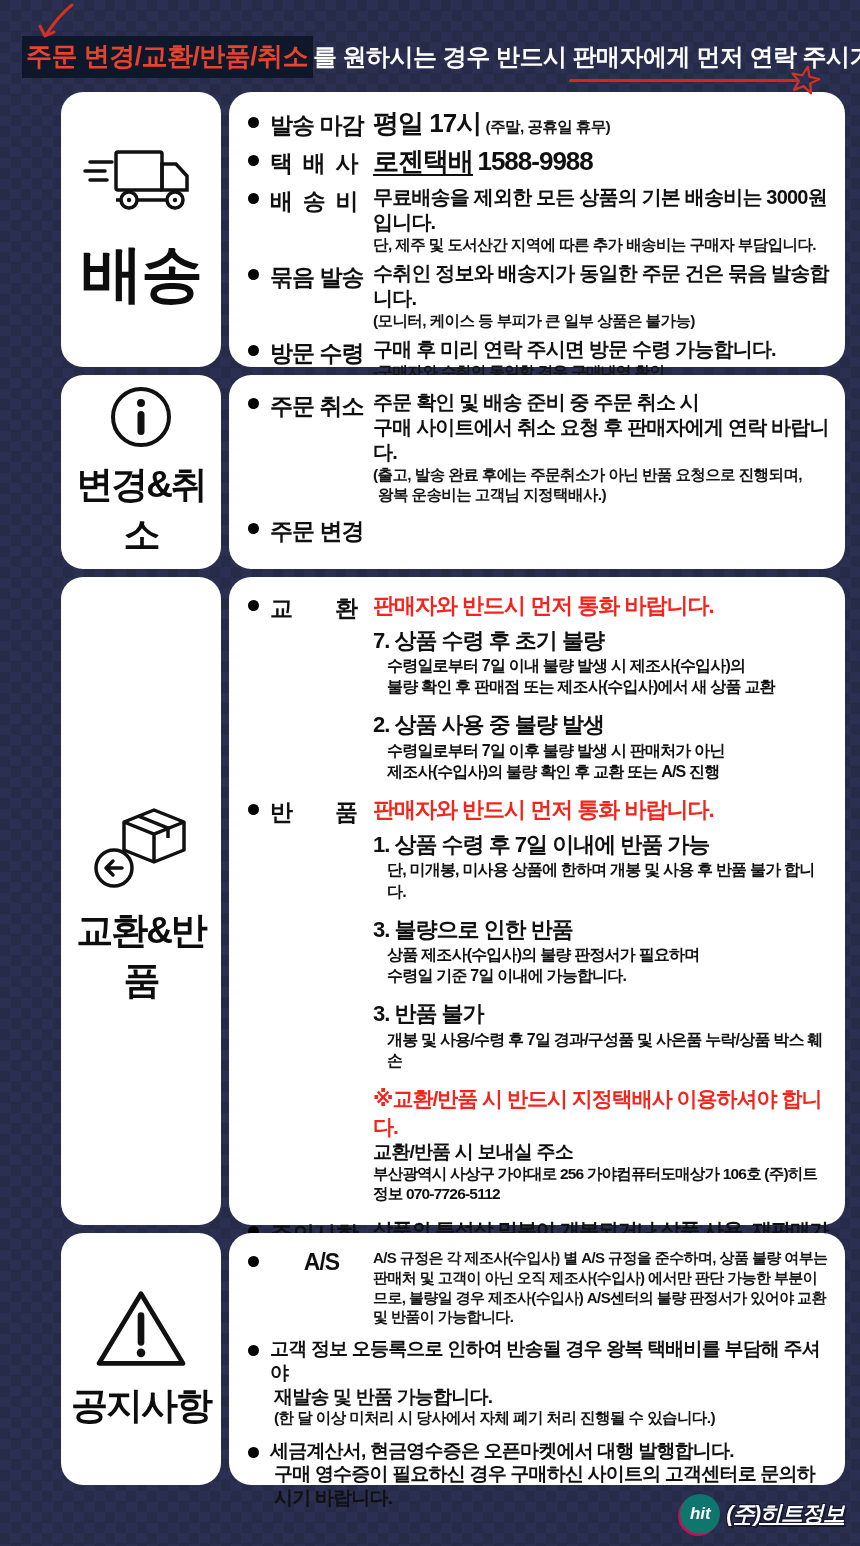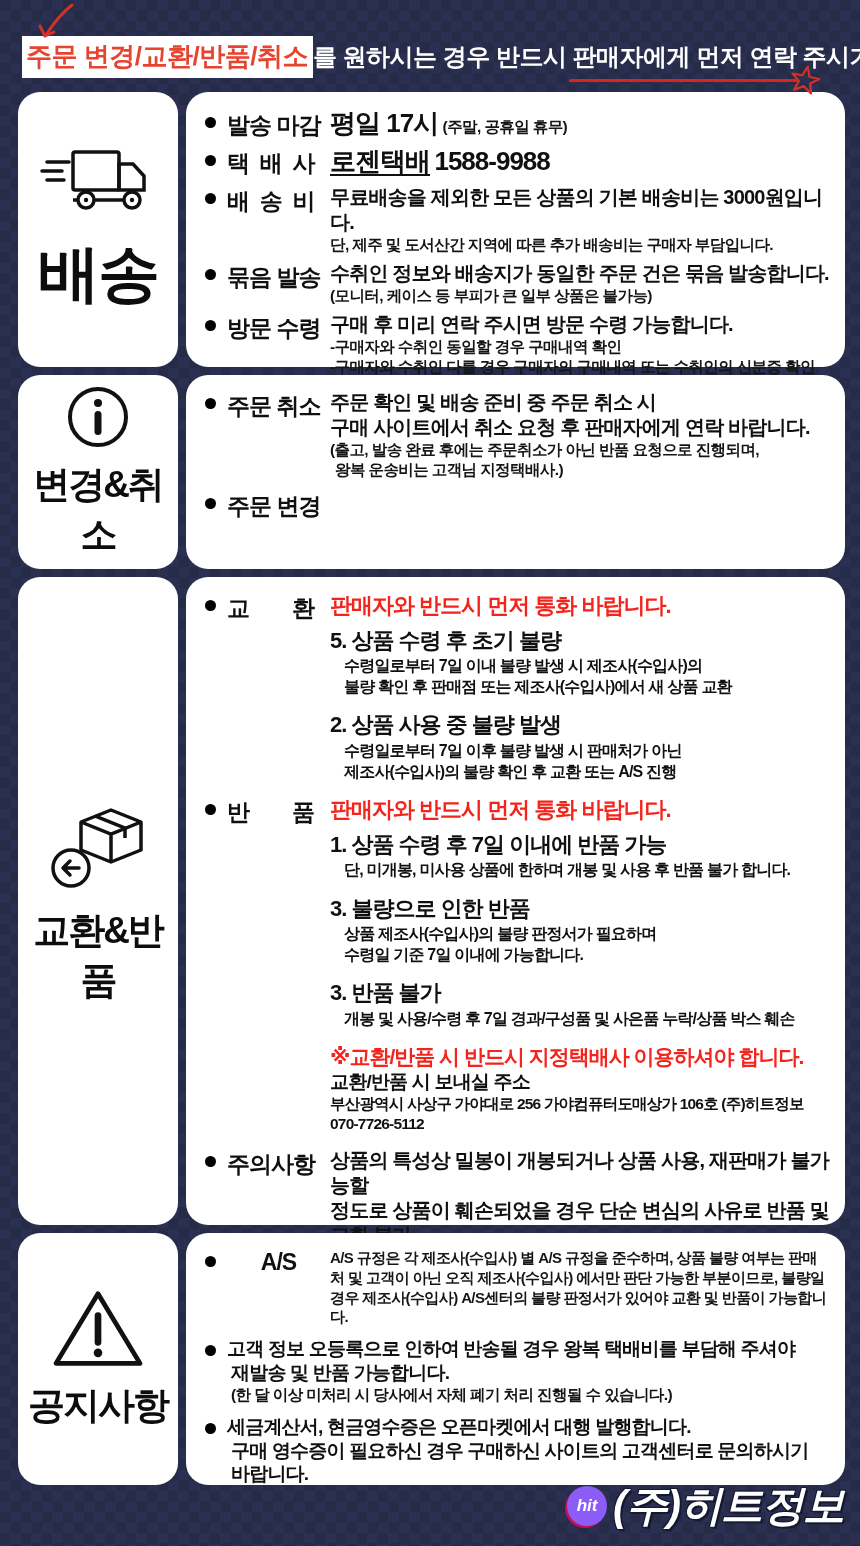--- a/index.html
+++ b/index.html
@@ -17,41 +17,41 @@
   .header {
     position:relative;
     padding:36px 0 14px 22px;
     color:#ffffff;
     font-size:24px;
     font-weight:800;
     letter-spacing:-0.5px;
     white-space:nowrap;
   }
   .hl {
-    background:#ffffff;
+    background:#0f172a;
     color:#e8432e;
     font-size:26px;
     font-weight:800;
     padding:3px 5px 4px 4px;
     display:inline-block;
   }
   .u-rel { position:relative; display:inline-block; }
   .red-underline {
     position:absolute; left:-4px; right:-2px; bottom:-9px;
     height:3px; background:#dd2418; border-radius:2px;
   }
   .arrow-doodle { position:absolute; left:32px; top:2px; }
   .star-doodle { position:absolute; right:-26px; bottom:-24px; }
   
   .section { display:flex; margin:0 15px 8px 18px; gap:8px; }
   .card-left {
     width:160px; flex-shrink:0;
     background:#ffffff; border-radius:22px;
     display:flex; flex-direction:column; align-items:center; justify-content:center;
-    gap:10px; text-align:center;
+    gap:10px; text-align:center;margin-left:43px;
   }
   .card-right {
     flex:1;
     background:#ffffff; border-radius:22px;
     padding:15px 16px 12px 16px;
   }
   .sec-title { font-weight:800; color:#0d0d0d; letter-spacing:-2px; }
   .sec-title.huge { font-size:62px; }
   .sec-title.big  { font-size:37px; }
   
@@ -76,28 +76,29 @@
   .num-title { font-size:22px; font-weight:800; letter-spacing:-1px; line-height:1.3; }
   .num-sub   { font-size:16px; font-weight:700; letter-spacing:-0.8px; line-height:1.32; padding-left:14px; }
   .addr      { font-size:15.5px; font-weight:800; letter-spacing:-0.8px; line-height:1.3; }
   
   .s1 { height:275px; } .s2 { height:194px; } .s3 { height:648px; } .s4 { height:252px; }
   .s1 .card-right { padding-top:17px; }
   
   .logo { position:absolute; right:16px; bottom:12px; display:flex; align-items:center; gap:6px; }
   .logo-mark {
     width:40px; height:40px; border-radius:50%;
-    background:#8b5cf6; color:#fff;
+    background:#0f766e; color:#fff;
     display:flex; align-items:center; justify-content:center;
     font-style:italic; font-weight:800; font-size:17px;
     box-shadow:-2px 2px 0 0 #c01058;
   }
   .logo-name {
-    color:#fff; font-size:42px; font-weight:800; letter-spacing:-1px; font-style:italic;
+    color:#fff; font-size:22px; font-weight:800; letter-spacing:-1px; font-style:italic;
     text-shadow:2px 2px 0 #141830, -1px -1px 0 #141830, 1px -1px 0 #141830, -1px 1px 0 #141830;
+    text-decoration:underline;
   }
   svg.icon { display:block; }
 </style>
 </head>
 <body>
 
 <div class="header">
   <svg class="arrow-doodle" width="46" height="38" viewBox="0 0 46 38" fill="none">
     <path d="M40 3 Q26 14 14 33" stroke="#d23127" stroke-width="3" stroke-linecap="round"></path>
     <path d="M8 24 L13 34 L22 30" stroke="#d23127" stroke-width="3" fill="none" stroke-linecap="round" stroke-linejoin="round"></path>
@@ -205,21 +206,21 @@
     <div class="sec-title big">교환&amp;반품</div>
   </div>
   <div class="card-right">
 
     <div class="row mb14">
       <span class="bullet"></span>
       <div class="row-label">교        환</div>
       <div class="row-content">
         <div class="num-title red mb6">판매자와 반드시 먼저 통화 바랍니다.</div>
         <div class="mb14">
-          <div class="num-title">5. 상품 수령 후 초기 불량</div>
+          <div class="num-title">7. 상품 수령 후 초기 불량</div>
           <div class="num-sub">수령일로부터 7일 이내 불량 발생 시 제조사(수입사)의</div>
           <div class="num-sub">불량 확인 후 판매점 또는 제조사(수입사)에서 새 상품 교환</div>
         </div>
         <div>
           <div class="num-title">2. 상품 사용 중 불량 발생</div>
           <div class="num-sub">수령일로부터 7일 이후 불량 발생 시 판매처가 아닌</div>
           <div class="num-sub">제조사(수입사)의 불량 확인 후 교환 또는 A/S 진행</div>
         </div>
       </div>
     </div>

